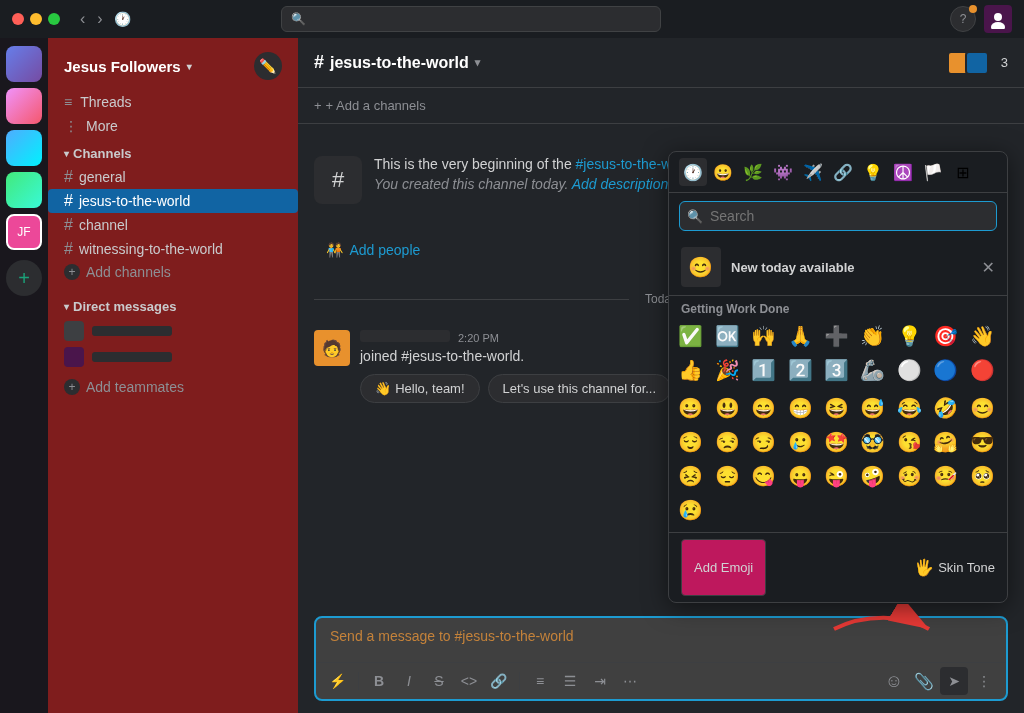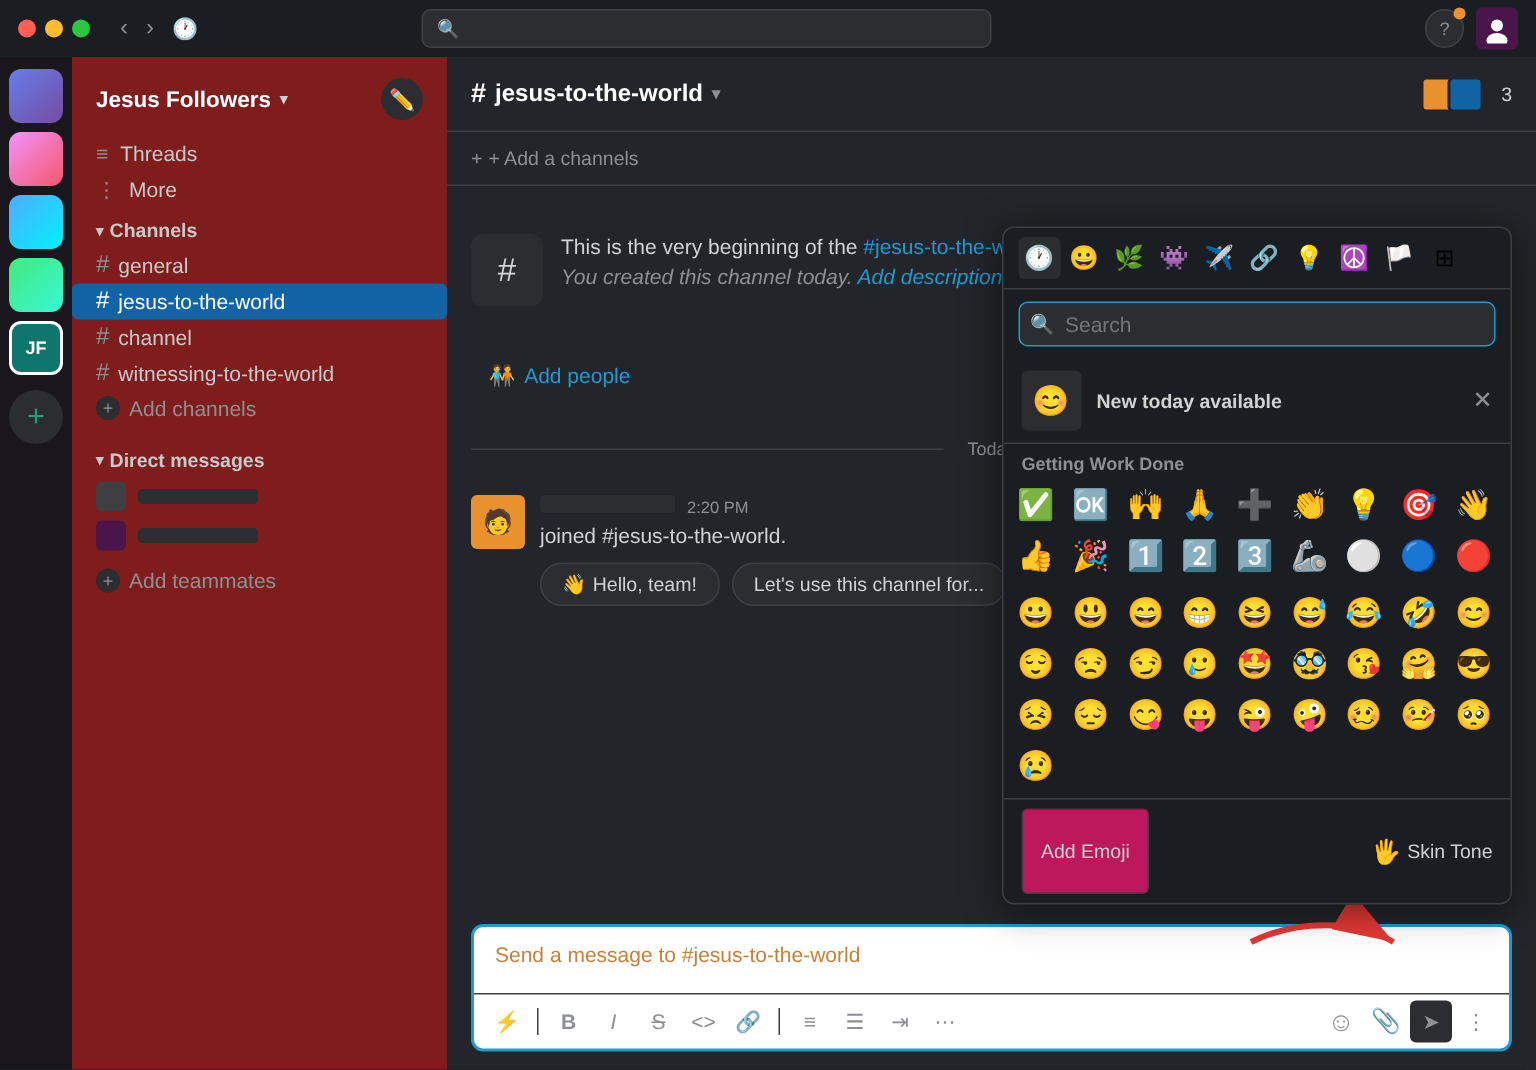--- a/index.html
+++ b/index.html
@@ -21,21 +21,21 @@
     .help-btn { background: #2c2d30; border: 1px solid #404244; border-radius: 50%; width: 26px; height: 26px; display: flex; align-items: center; justify-content: center; color: #8d8f94; font-size: 12px; cursor: pointer; margin-left: auto; position: relative; }
     .help-badge { position: absolute; top: -2px; right: -2px; width: 8px; height: 8px; background: #e8912d; border-radius: 50%; }
     .avatar-icon { width: 28px; height: 28px; border-radius: 4px; background: #4a154b; display: flex; align-items: center; justify-content: center; color: white; font-size: 11px; font-weight: bold; }
 
     
     .app { display: flex; flex: 1; overflow: hidden; }
 
     
     .ws-sidebar { width: 48px; background: #19171d; display: flex; flex-direction: column; align-items: center; padding: 8px 0; gap: 6px; }
     .ws-icon { width: 36px; height: 36px; border-radius: 8px; display: flex; align-items: center; justify-content: center; cursor: pointer; overflow: hidden; }
-    .ws-icon-jf { background: #0f766e; color: white; font-size: 12px; font-weight: bold; border-radius: 8px; border: 2px solid white; }
+    .ws-icon-jf { background: #ec4899; color: white; font-size: 12px; font-weight: normal; border-radius: 8px; border: 2px solid white; }
     .ws-add { width: 36px; height: 36px; border-radius: 50%; background: #2c2d30; color: #1ba078; font-size: 20px; display: flex; align-items: center; justify-content: center; cursor: pointer; margin-top: 4px; }
     .ws-color1 { background: linear-gradient(135deg, #667eea, #764ba2); }
     .ws-color2 { background: linear-gradient(135deg, #f093fb, #f5576c); }
     .ws-color3 { background: linear-gradient(135deg, #4facfe, #00f2fe); }
     .ws-color4 { background: linear-gradient(135deg, #43e97b, #38f9d7); }
 
     
     .ch-sidebar { width: 250px; background: #7f1d1d; display: flex; flex-direction: column; padding: 0; }
     .ch-header { display: flex; align-items: center; justify-content: space-between; padding: 14px 16px 10px; }
     .ch-workspace { display: flex; align-items: center; gap: 6px; font-size: 15px; font-weight: 700; color: #fff; cursor: pointer; }
@@ -91,21 +91,21 @@
     .msg-content { flex: 1; }
     .msg-header { display: flex; align-items: baseline; gap: 8px; }
     .msg-name { font-size: 14px; font-weight: 700; color: #d1d2d3; background: #2c2d30; height: 12px; width: 90px; border-radius: 3px; }
     .msg-time { font-size: 11px; color: #8d8f94; }
     .msg-text { font-size: 14px; color: #d1d2d3; margin-top: 4px; }
     .suggestion-chips { display: flex; gap: 8px; margin-top: 10px; }
     .chip { padding: 6px 14px; background: #2c2d30; border: 1px solid #3d3f42; border-radius: 20px; font-size: 13px; color: #d1d2d3; cursor: pointer; display: flex; align-items: center; gap: 4px; }
 
     
     .message-input-area { padding: 0 16px 12px; }
-    .input-box { border: 2px solid #1d9bd1; border-radius: 8px; background: #ffffff; overflow: hidden; }
+    .input-box { border: 2px solid #1d9bd1; border-radius: 8px; background: #404040; overflow: hidden; }
     .input-field { padding: 10px 14px; font-size: 14px; color: #c4823a; min-height: 44px; cursor: text; }
     .input-toolbar { display: flex; align-items: center; padding: 4px 8px; border-top: 1px solid #3d3f42; gap: 2px; }
     .toolbar-btn { width: 28px; height: 28px; display: flex; align-items: center; justify-content: center; border-radius: 4px; cursor: pointer; color: #8d8f94; font-size: 14px; border: none; background: none; }
     .toolbar-sep { width: 1px; height: 18px; background: #3d3f42; margin: 0 4px; }
     .toolbar-spacer { flex: 1; }
     .send-btn { width: 28px; height: 28px; border-radius: 4px; background: #2c2d30; border: none; color: #8d8f94; cursor: pointer; display: flex; align-items: center; justify-content: center; font-size: 14px; }
     .emoji-btn { color: #8d8f94; }
 
     
     .red-arrow { position: absolute; bottom: 55px; right: 80px; pointer-events: none; z-index: 10; }

